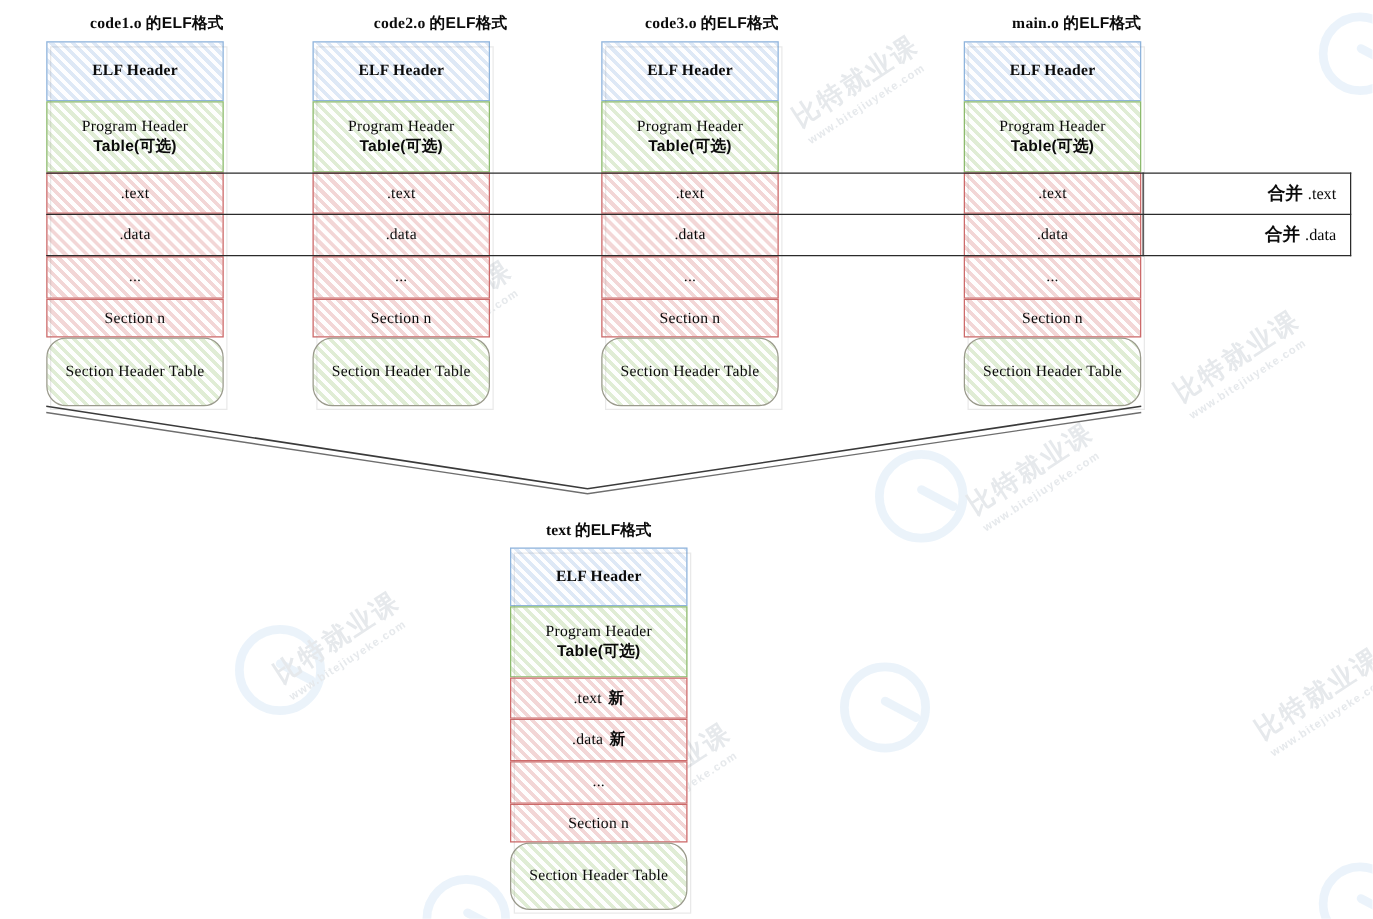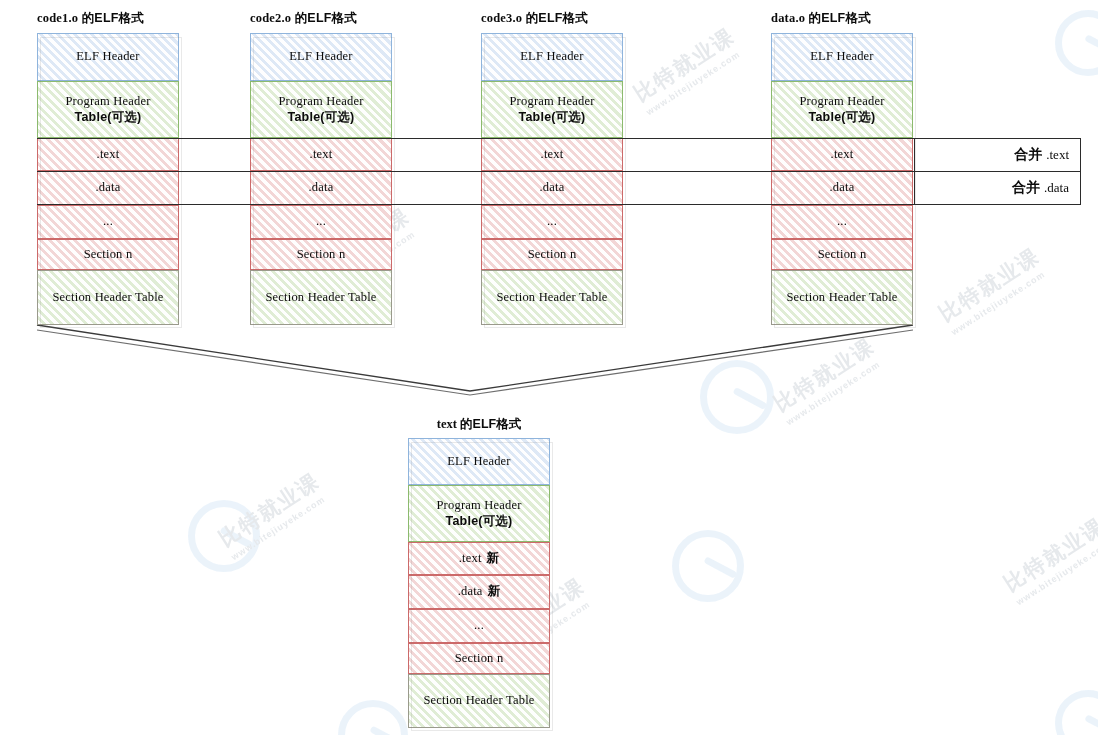--- a/index.html
+++ b/index.html
@@ -55,21 +55,21 @@
   .canvas {
     position: absolute;
     inset: 0;
     z-index: 2;
   }
 
   .col-title {
     position: absolute;
     font-size: 12.5px;
     font-weight: bold;
-    text-align: left;
+    text-align: right;
     white-space: nowrap;
     letter-spacing: .2px;
   }
   .col-title .cn {
     font-family: "Liberation Sans", "DejaVu Sans", sans-serif;
     font-size: 12.5px;
   }
 
   .stack { position: absolute; }
 
@@ -93,29 +93,30 @@
     font-weight: bold;
   }
 
   
   .seg.blue {
     background-color: #eef3fb;
     border-color: #8fb4dc;
     background-image: repeating-linear-gradient(45deg,
       rgba(255,255,255,.95) 0px, rgba(255,255,255,.95) 3px,
       rgba(143,180,220,.17) 3px, rgba(143,180,220,.17) 6px);
+    font-weight: bold;
   }
   .seg.green {
     background-color: #f1f7ea;
     border-color: #8cba6e;
     background-image: repeating-linear-gradient(45deg,
       rgba(255,255,255,.95) 0px, rgba(255,255,255,.95) 3px,
       rgba(140,186,110,.17) 3px, rgba(140,186,110,.17) 6px);
   }
-  .seg.green.shtab { border-color: #9a9a8c; }
+  .seg.green.shtab { border-color: #9a9a8c; border-radius: 16px; }
   .seg.red {
     background-color: #fbeeee;
     border-color: #cc6a6a;
     background-image: repeating-linear-gradient(45deg,
       rgba(255,255,255,.93) 0px, rgba(255,255,255,.93) 3px,
       rgba(204,106,106,.18) 3px, rgba(204,106,106,.18) 6px);
   }
   .seg.red.dotted-bot { border-bottom-style: dotted; border-bottom-color:#8b4a4a; }
 
   
@@ -221,30 +222,30 @@
   <polyline points="37,325 470,391 913,325" fill="none" stroke="#3a3a3a" stroke-width="1.3"></polyline>
   <polyline points="37,330 470,395 913,330" fill="none" stroke="#6e6e6e" stroke-width="1.1"></polyline>
 </svg>
 
 <div class="canvas">
 
   <div class="col-title" style="left:37px;top:10px;width:142px;">
     <span>code1.o</span>
     <span class="cn">的ELF格式</span>
   </div>
-  <div class="col-title" style="left:250px;top:10px;width:142px;">
+  <div class="col-title" style="left:264px;top:10px;width:142px;">
     <span>code2.o</span>
     <span class="cn">的ELF格式</span>
   </div>
   <div class="col-title" style="left:481px;top:10px;width:142px;">
     <span>code3.o</span>
     <span class="cn">的ELF格式</span>
   </div>
   <div class="col-title" style="left:771px;top:10px;width:142px;">
-    <span>data.o</span>
+    <span>main.o</span>
     <span class="cn">的ELF格式</span>
   </div>
 
   <div class="stack sketch" style="left:37px;top:33px;width:142px;height:292px;">
     <div class="seg blue" style="top:0px;height:48px;">
       <span>ELF Header</span>
     </div>
     <div class="seg green" style="top:48px;height:57px;flex-direction:column;">
       <span>Program Header</span>
       <span class="cn">Table(可选)</span>

